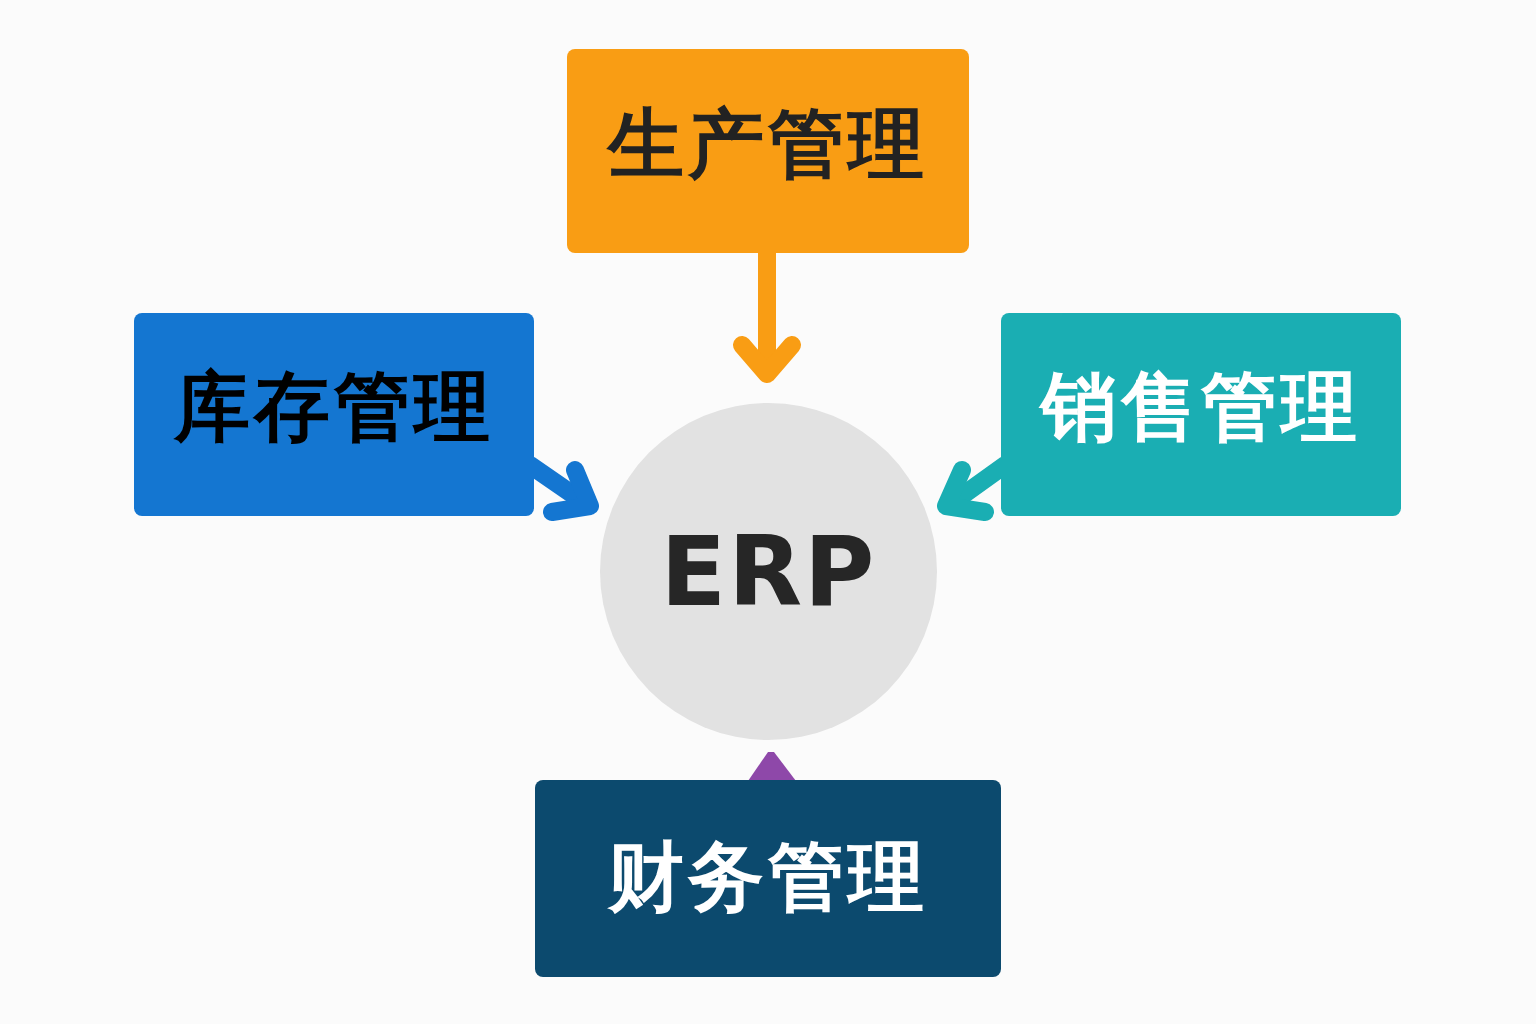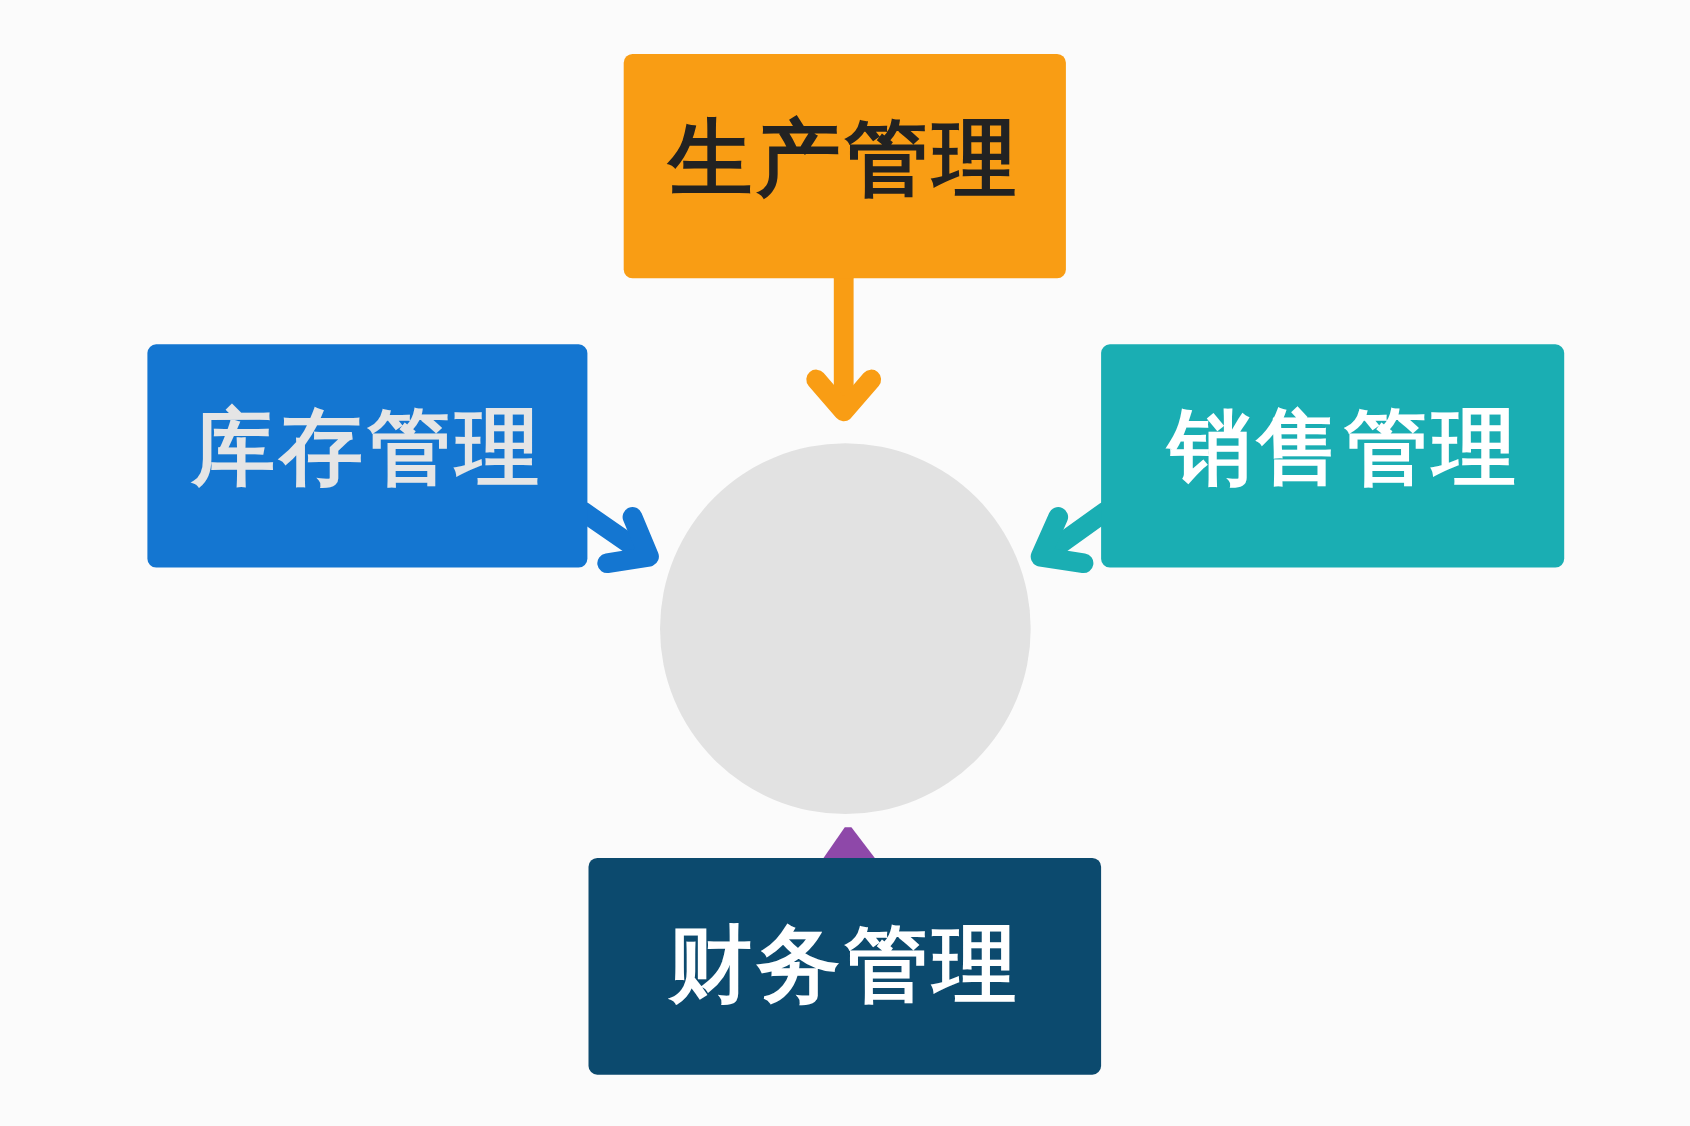--- a/index.html
+++ b/index.html
@@ -8,21 +8,21 @@
     background: #fbfbfb;
     font-family: "DejaVu Sans", sans-serif;
   }
   .box {
     position: absolute; border-radius: 8px;
     display: flex; align-items: center; justify-content: center;
     font-weight: bold; font-size: 76px; letter-spacing: 4px;
   }
   #box-production { left: 567px; top: 49px; width: 402px; height: 204px; color: #222; }
   #box-inventory  { left: 134px; top: 313px; width: 400px; height: 203px; color: #fff; }
-  #box-sales      { left: 1001px; top: 313px; width: 400px; height: 203px; color: #fff; padding-left: 21px; }
+  #box-sales      { left: 1001px; top: 313px; width: 400px; height: 203px; color: #fff; }
   #box-finance    { left: 535px; top: 780px; width: 466px; height: 197px; color: #fff; }
   #box-production .lbl { margin-top: -12px; }
   #box-inventory .lbl, #box-sales .lbl { margin-top: -12px; }
   #box-finance .lbl { margin-top: 0px; }
   .hub {
     position: absolute; left: 600px; top: 403px; width: 337px; height: 337px;
     border-radius: 50%; background: #e2e2e2;
     display: flex; flex-direction: column; align-items: center; justify-content: center;
     color: #262626; font-weight: bold;
   }
@@ -50,26 +50,27 @@
     <polyline points="962,470 946,506 985,512" fill="none" stroke="#1aaeb3" stroke-width="18" stroke-linecap="round" stroke-linejoin="round"></polyline>
   </g>
 
   <polygon points="748,781 768,752 774,752 796,781" fill="#8e48a9"></polygon>
 </svg>
 
 <div class="box" id="box-production" style="background: rgb(249, 157, 20); color: rgb(34, 34, 34);">
   <span class="lbl">生产管理</span>
 </div>
 
-<div class="box" id="box-inventory" style="background: rgb(20, 118, 209); color: #e5e5e5;">
+<div class="box" id="box-inventory" style="background: rgb(20, 118, 209); color: #000000;">
   <span class="lbl">库存管理</span>
 </div>
 
 <div class="box" id="box-sales" style="background: rgb(26, 174, 179); color: rgb(255, 255, 255);">
   <span class="lbl">销售管理</span>
 </div>
 
 <div class="box" id="box-finance" style="background: #0c4a6e; color: rgb(255, 255, 255);">
   <span class="lbl">财务管理</span>
 </div>
 
 <div class="hub" style="background: rgb(226, 226, 226);">
+  <div class="t1">ERP</div>
 </div>
 
 </body></html>

